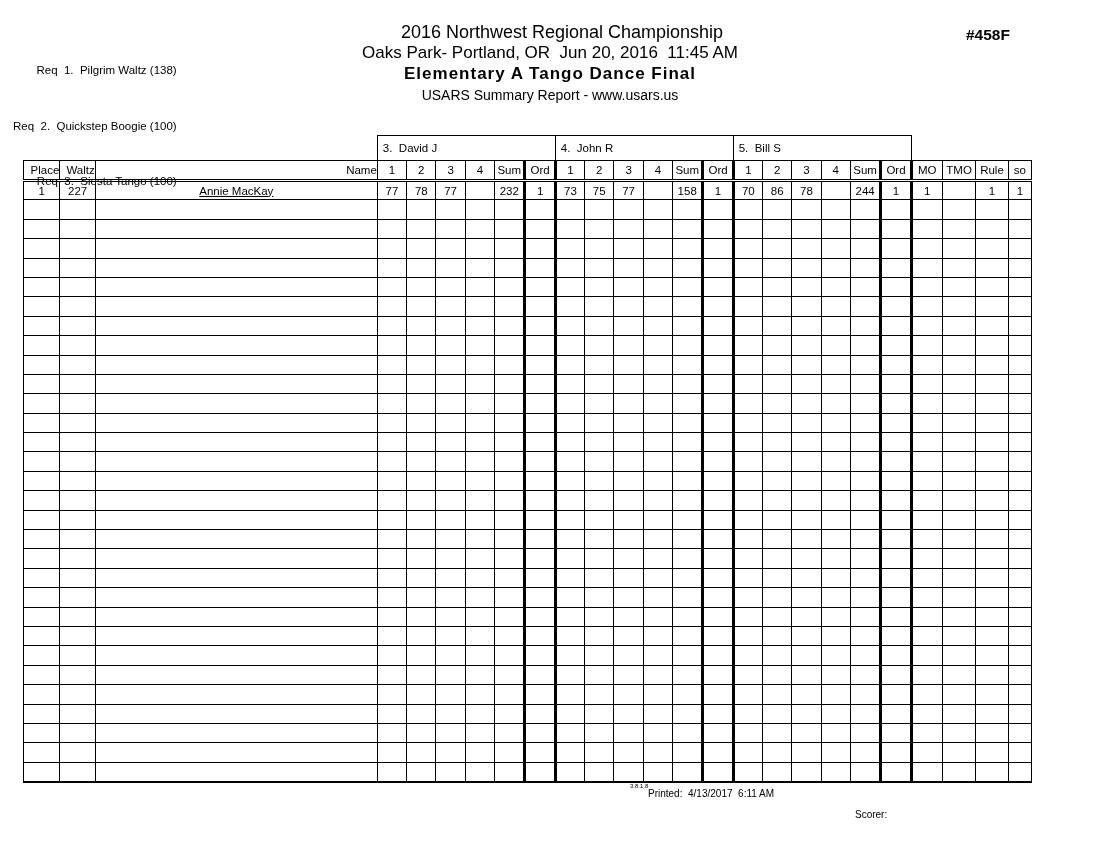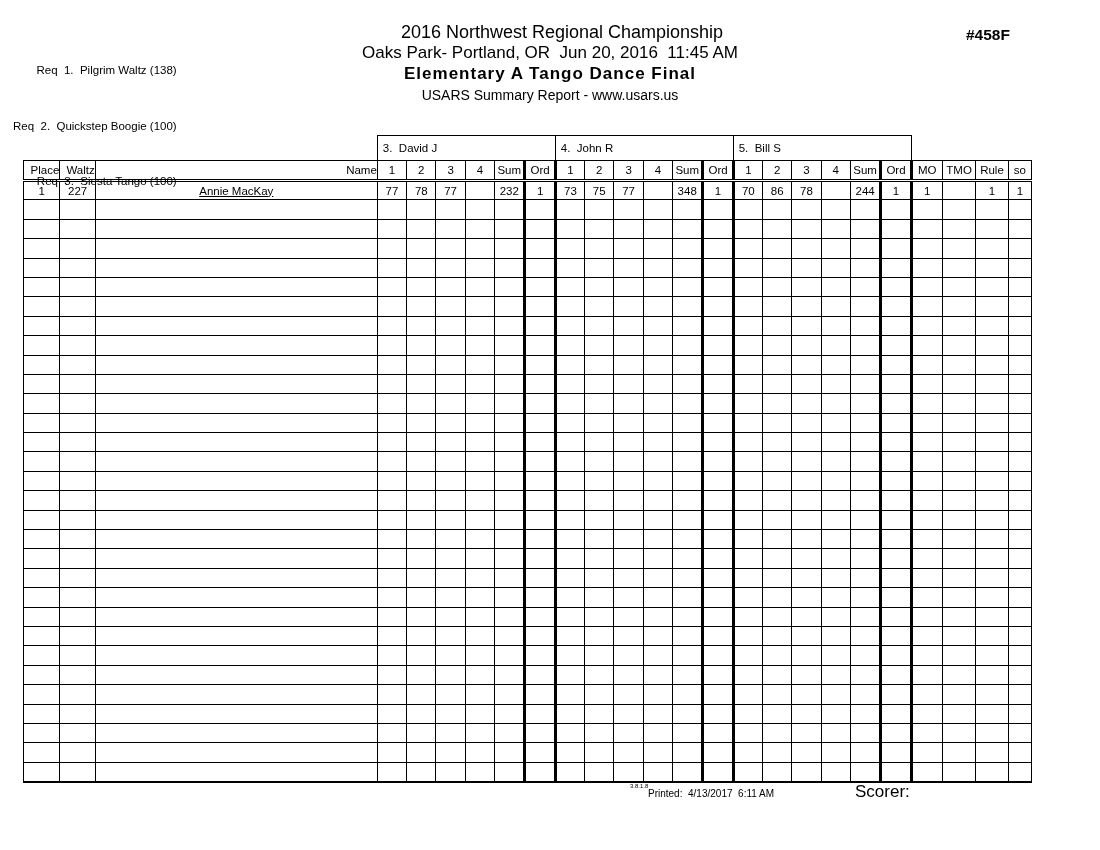--- a/index.html
+++ b/index.html
@@ -65,21 +65,21 @@
   .score-table tbody tr:last-child td { border-bottom: 2px solid #000; }
   .ord { border-left: 3px solid #000 !important; border-right: 3px solid #000 !important; }
   .b  { font-weight: bold; }
   .pl { text-align: left; padding-left: 7px; font-size: 12px; }
   .ct { text-align: left; padding-left: 5px; font-size: 12px; }
   .nm { text-align: left; padding-left: 6px; font-size: 12.5px; text-decoration: underline; }
 
   
   .version { position: absolute; left: 630px; top: 783px; font-size: 6px; }
   .printed { position: absolute; left: 648px; top: 788px; font-size: 10px; white-space: pre; }
-  .scorer  { position: absolute; left: 855px; top: 782px; font-size: 17px; }
+  .scorer  { position: absolute; left: 855px; top: 809px; font-size: 10px; }
 </style>
 </head>
 <body>
 
 <div class="req-list">
   <div>Req  1.  Pilgrim Waltz (138)</div>
   <div>Req  2.  Quickstep Boogie (100)</div>
   <div>Req  3.  Siesta Tango (100)</div>
 </div>
 
@@ -164,21 +164,21 @@
         <td>77</td>
         <td>78</td>
         <td>77</td>
         <td></td>
         <td>232</td>
         <td class="ord b">1</td>
         <td>73</td>
         <td>75</td>
         <td>77</td>
         <td></td>
-        <td>348</td>
+        <td>158</td>
         <td class="ord b">1</td>
         <td>70</td>
         <td>86</td>
         <td>78</td>
         <td></td>
         <td>244</td>
         <td class="ord b">1</td>
         <td>1</td>
         <td></td>
         <td>1</td>

